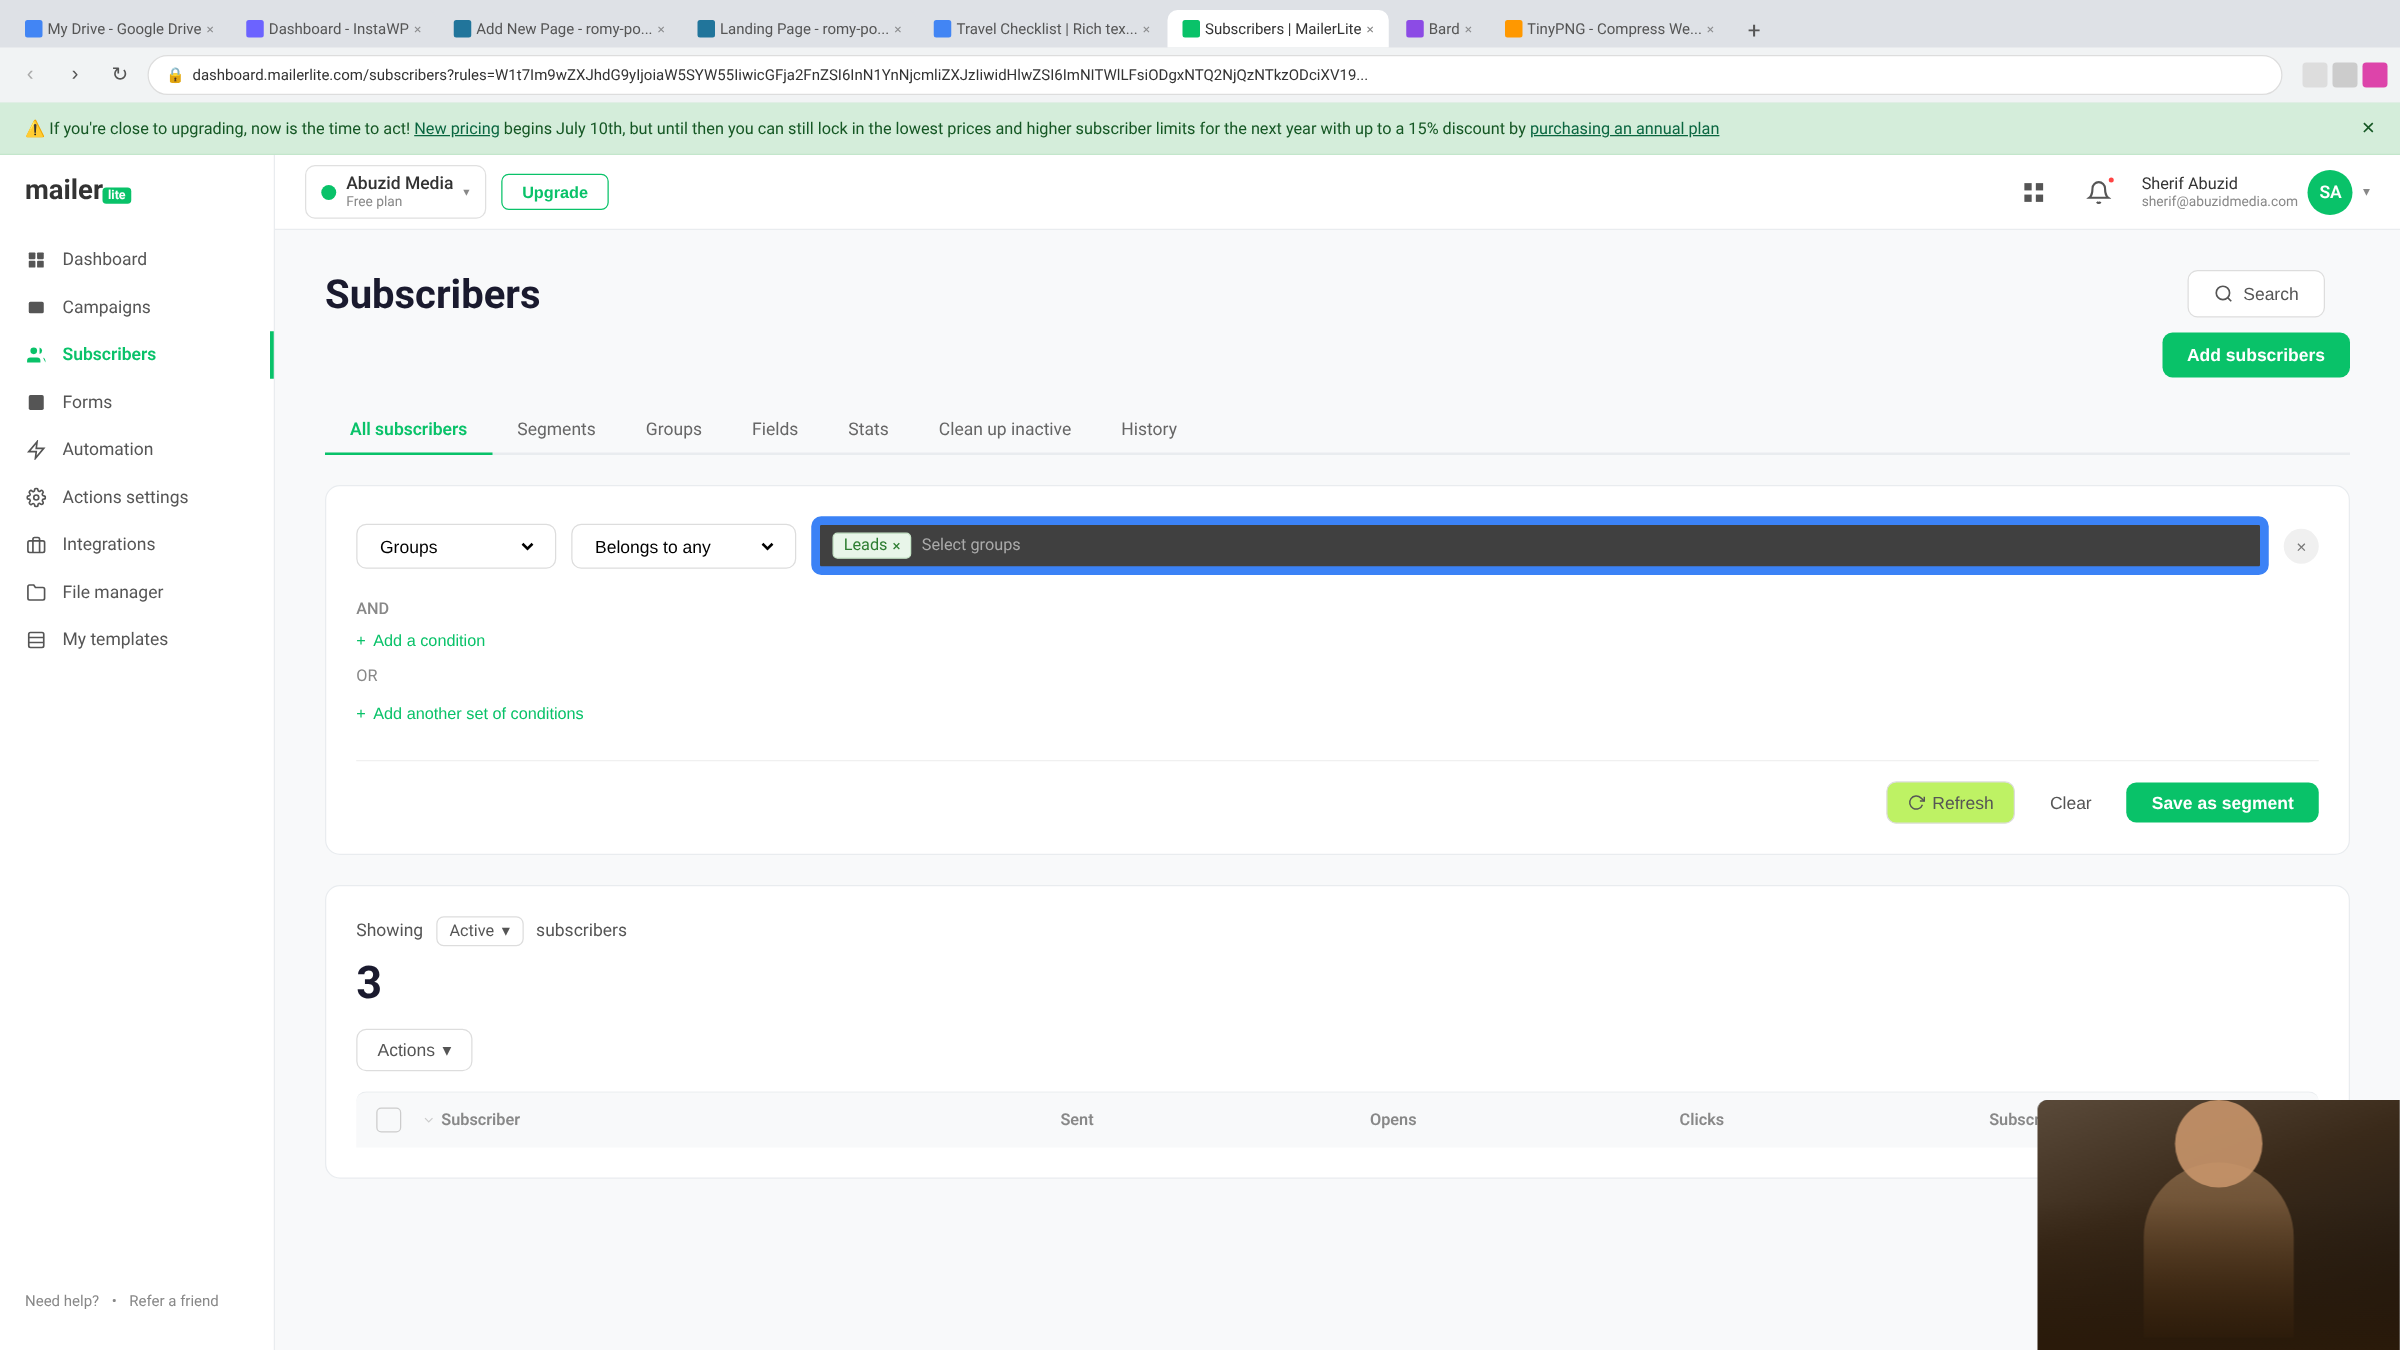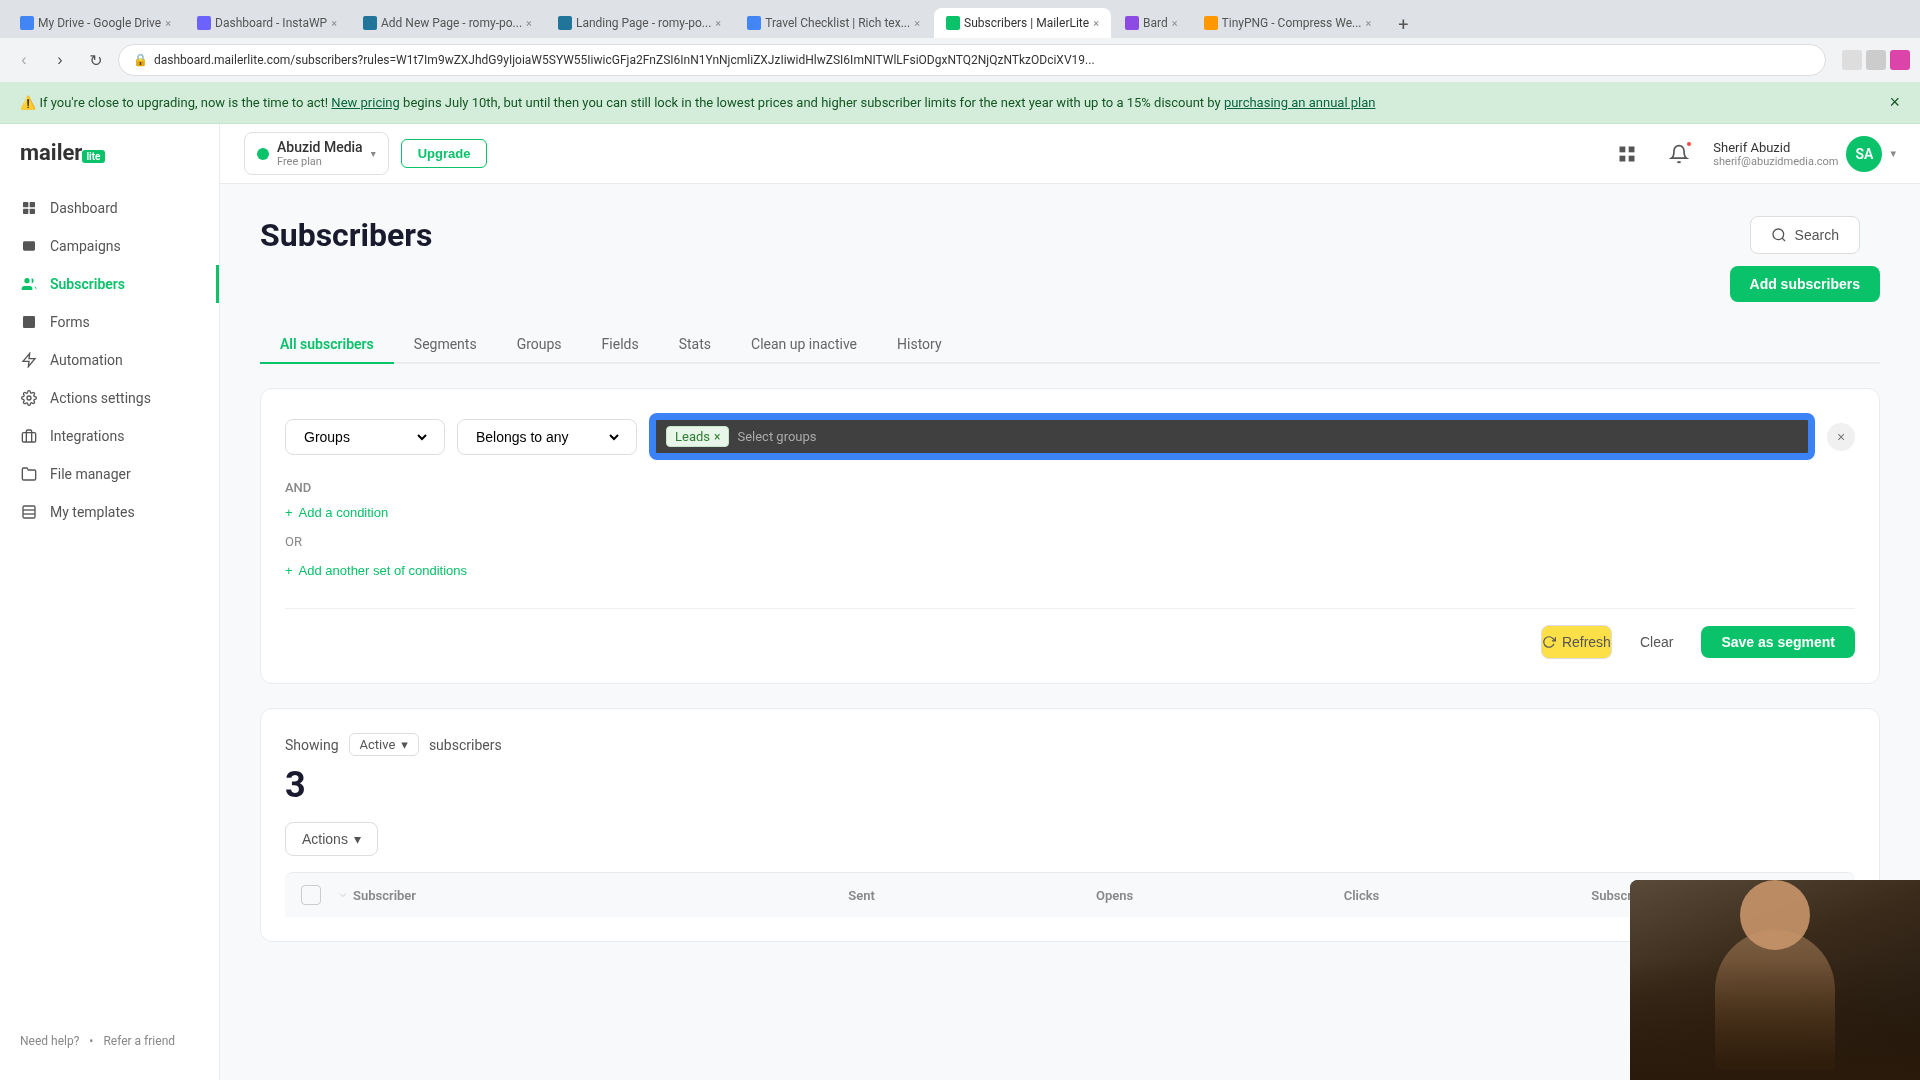--- a/index.html
+++ b/index.html
@@ -81,21 +81,21 @@
     .tag-input-area { flex: 1; border: 7px solid #3b82f6; border-radius: 8px; padding: 6px 10px; display: flex; align-items: center; gap: 8px; background: #404040; min-height: 40px; }
     .tag { background: #e8f5e9; border: 1px solid #c8e6c9; border-radius: 4px; padding: 2px 8px; font-size: 13px; display: flex; align-items: center; gap: 4px; color: #2e7d32; }
     .tag-remove { cursor: pointer; color: #2e7d32; font-size: 12px; }
     .tag-placeholder { color: #aaa; font-size: 13px; }
     .filter-clear-btn { width: 28px; height: 28px; border-radius: 50%; background: #f0f0f0; border: none; cursor: pointer; display: flex; align-items: center; justify-content: center; color: #777; font-size: 14px; }
     .condition-label { color: #888; font-size: 13px; font-weight: 500; padding: 4px 0; }
     .add-condition-btn { display: flex; align-items: center; gap: 6px; color: #09c269; font-size: 13px; font-weight: 500; cursor: pointer; padding: 6px 0; background: none; border: none; }
     .or-label { color: #888; font-size: 13px; font-weight: 400; padding: 4px 0; margin-top: 4px; }
     .add-conditions-set-btn { display: flex; align-items: center; gap: 6px; color: #09c269; font-size: 13px; font-weight: 500; cursor: pointer; padding: 6px 0; background: none; border: none; margin-top: 4px; }
     .filter-actions { display: flex; justify-content: flex-end; align-items: center; gap: 12px; margin-top: 24px; padding-top: 16px; border-top: 1px solid #f0f0f0; }
-    .refresh-btn { display: flex; align-items: center; gap: 6px; padding: 8px 0; border: 1.5px solid #ddd; border-radius: 8px; background: #fde047; cursor: pointer; font-size: 14px; color: #555; }
+    .refresh-btn { display: flex; align-items: center; gap: 6px; padding: 8px 16px; border: 1.5px solid #ddd; border-radius: 8px; background: #bef264; cursor: pointer; font-size: 14px; color: #555; }
     .clear-btn { padding: 8px 16px; border: none; background: transparent; cursor: pointer; font-size: 14px; color: #555; }
     .save-segment-btn { background: #09c269; color: #fff; border: none; padding: 8px 20px; border-radius: 8px; cursor: pointer; font-size: 14px; font-weight: 600; }
 
     
     .results-section { background: #fff; border-radius: 12px; border: 1px solid #e9ecef; padding: 24px; }
     .showing-row { display: flex; align-items: center; gap: 10px; font-size: 14px; color: #555; margin-bottom: 8px; }
     .active-dropdown { display: flex; align-items: center; gap: 6px; border: 1px solid #ddd; border-radius: 6px; padding: 3px 10px; cursor: pointer; font-size: 13px; background: #fff; }
     .count-big { font-size: 36px; font-weight: 700; color: #1a1a2e; margin-bottom: 16px; }
     .actions-btn { display: flex; align-items: center; gap: 6px; padding: 8px 16px; border: 1.5px solid #ddd; border-radius: 8px; background: #fff; cursor: pointer; font-size: 14px; color: #555; }
     .table-header { display: flex; align-items: center; gap: 0; padding: 12px 16px; border-top: 1px solid #e9ecef; margin-top: 16px; background: #f8f9fa; border-radius: 8px 8px 0 0; }

